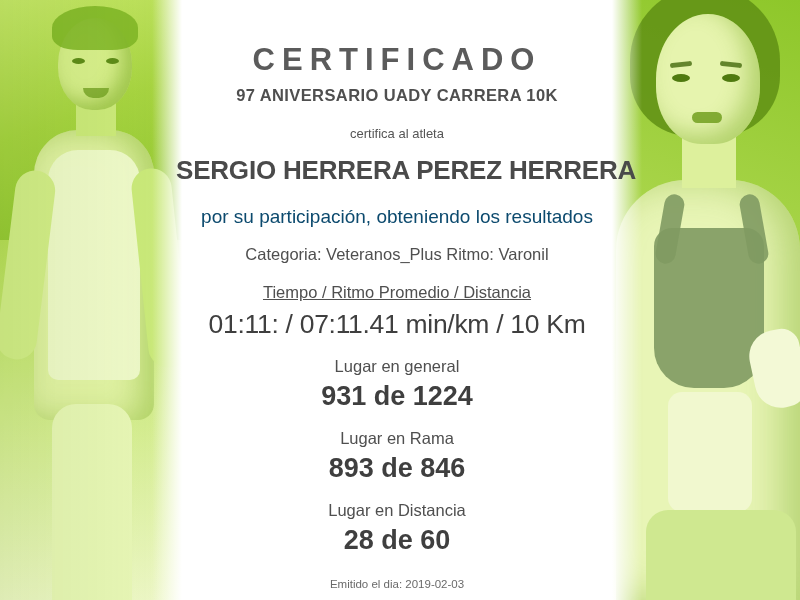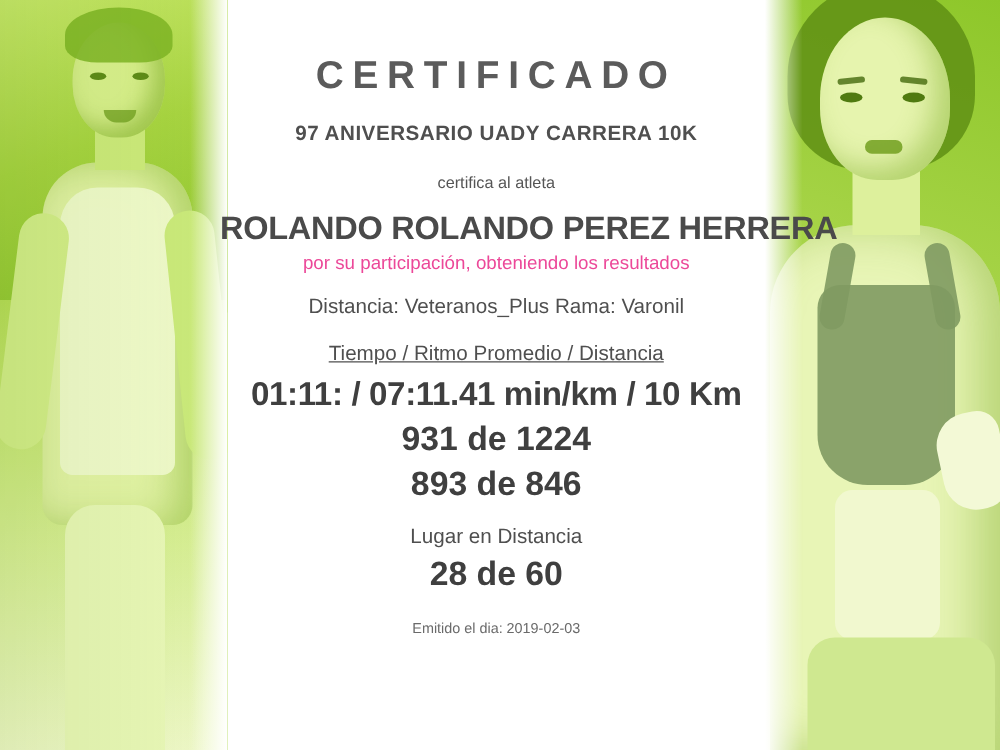--- a/index.html
+++ b/index.html
@@ -258,21 +258,21 @@
   }
   .title {
     margin-top: 44px;
     font-size: 31px;
     font-weight: bold;
     letter-spacing: 7px;
     color: #5b5b5b;
     line-height: 1.05;
   }
   .subtitle {
-    margin-top: 21px;
+    margin-top: 9px;
     font-size: 16.5px;
     font-weight: bold;
     letter-spacing: 0.4px;
     color: #4f4f4f;
     white-space: nowrap;
   }
   .line-normal {
     margin-top: 21px;
     font-size: 13px;
     color: #555555;
@@ -281,42 +281,41 @@
     margin-top: 14px;
     font-size: 26px;
     font-weight: bold;
     color: #4a4a4a;
     white-space: nowrap;
     letter-spacing: -0.2px;
     position: relative;
     left: -6px;
   }
   .participation {
-    margin-top: 4px;
-    font-size: 15px;
-    color: #ec4899;
+    margin-top: 20px;
+    font-size: 19px;
+    color: #0c4a6e;
   }
   .category {
     margin-top: 17px;
     font-size: 16.5px;
     color: #4f4f4f;
   }
   .metrics-label {
     margin-top: 19px;
     font-size: 16.5px;
     color: #4f4f4f;
     text-decoration: underline;
   }
   .metrics-value {
     margin-top: 7px;
     font-size: 26.5px;
     color: #3f3f3f;
     white-space: nowrap;
     letter-spacing: -0.3px;
-    font-weight: bold;
   }
   .rank-label {
     margin-top: 17px;
     font-size: 16.5px;
     color: #4f4f4f;
   }
   .rank-value {
     margin-top: 5px;
     font-size: 27px;
     font-weight: bold;
@@ -372,31 +371,33 @@
   </div>
 
   <div class="content">
 
     <div class="title">CERTIFICADO</div>
 
     <div class="subtitle">97 ANIVERSARIO UADY CARRERA 10K</div>
 
     <div class="line-normal">certifica al atleta</div>
 
-    <div class="athlete">ROLANDO ROLANDO PEREZ  HERRERA</div>
+    <div class="athlete">SERGIO HERRERA PEREZ  HERRERA</div>
 
     <div class="participation">por su participación, obteniendo los resultados</div>
 
-    <div class="category">Distancia: Veteranos_Plus Rama: Varonil</div>
+    <div class="category">Categoria: Veteranos_Plus Ritmo: Varonil</div>
 
     <div class="metrics-label">Tiempo / Ritmo Promedio / Distancia</div>
     <div class="metrics-value">01:11: / 07:11.41 min/km / 10 Km</div>
 
+    <div class="rank-label">Lugar en general</div>
     <div class="rank-value">931 de 1224</div>
 
+    <div class="rank-label">Lugar en Rama</div>
     <div class="rank-value">893 de 846</div>
 
     <div class="rank-label">Lugar en Distancia</div>
     <div class="rank-value">28 de 60</div>
 
     <div class="issued">Emitido el dia: 2019-02-03</div>
 
   </div>
 </div>
 

